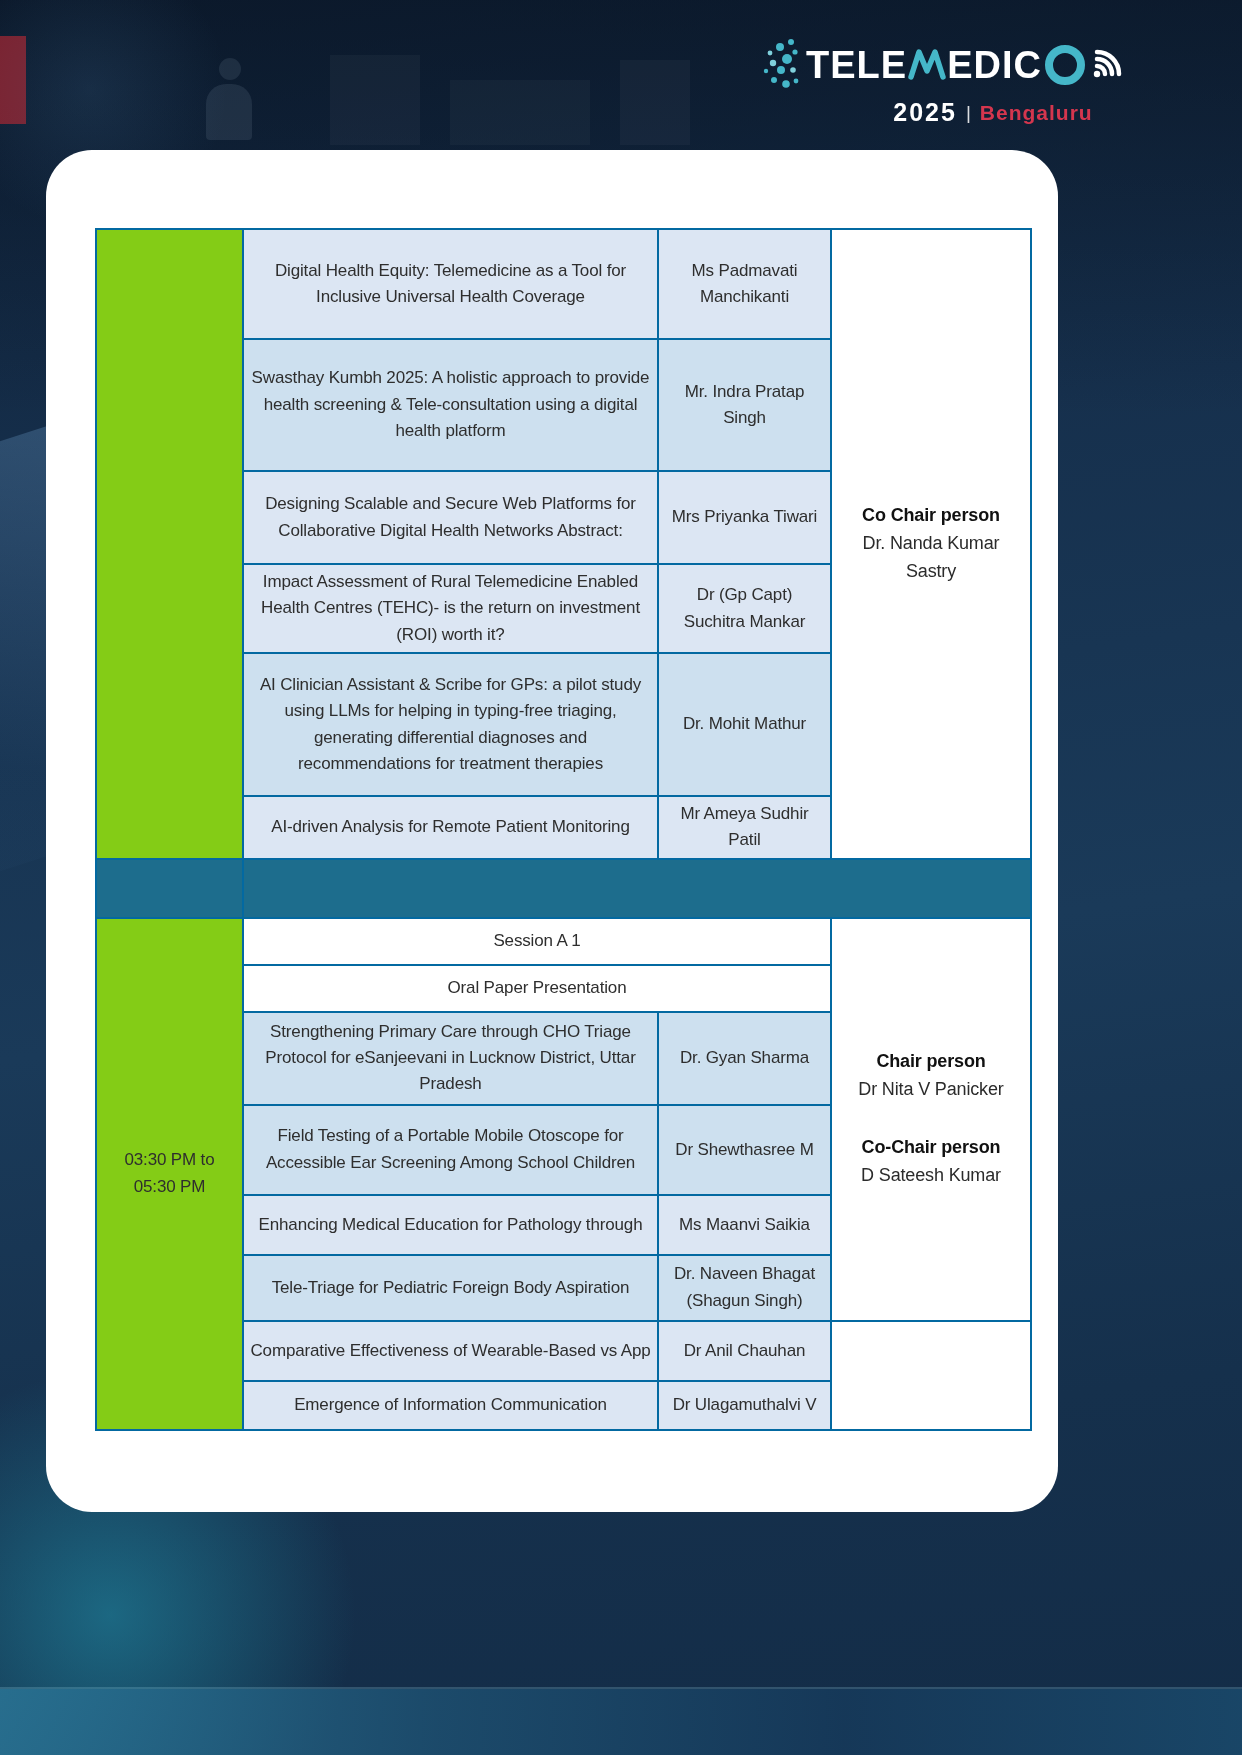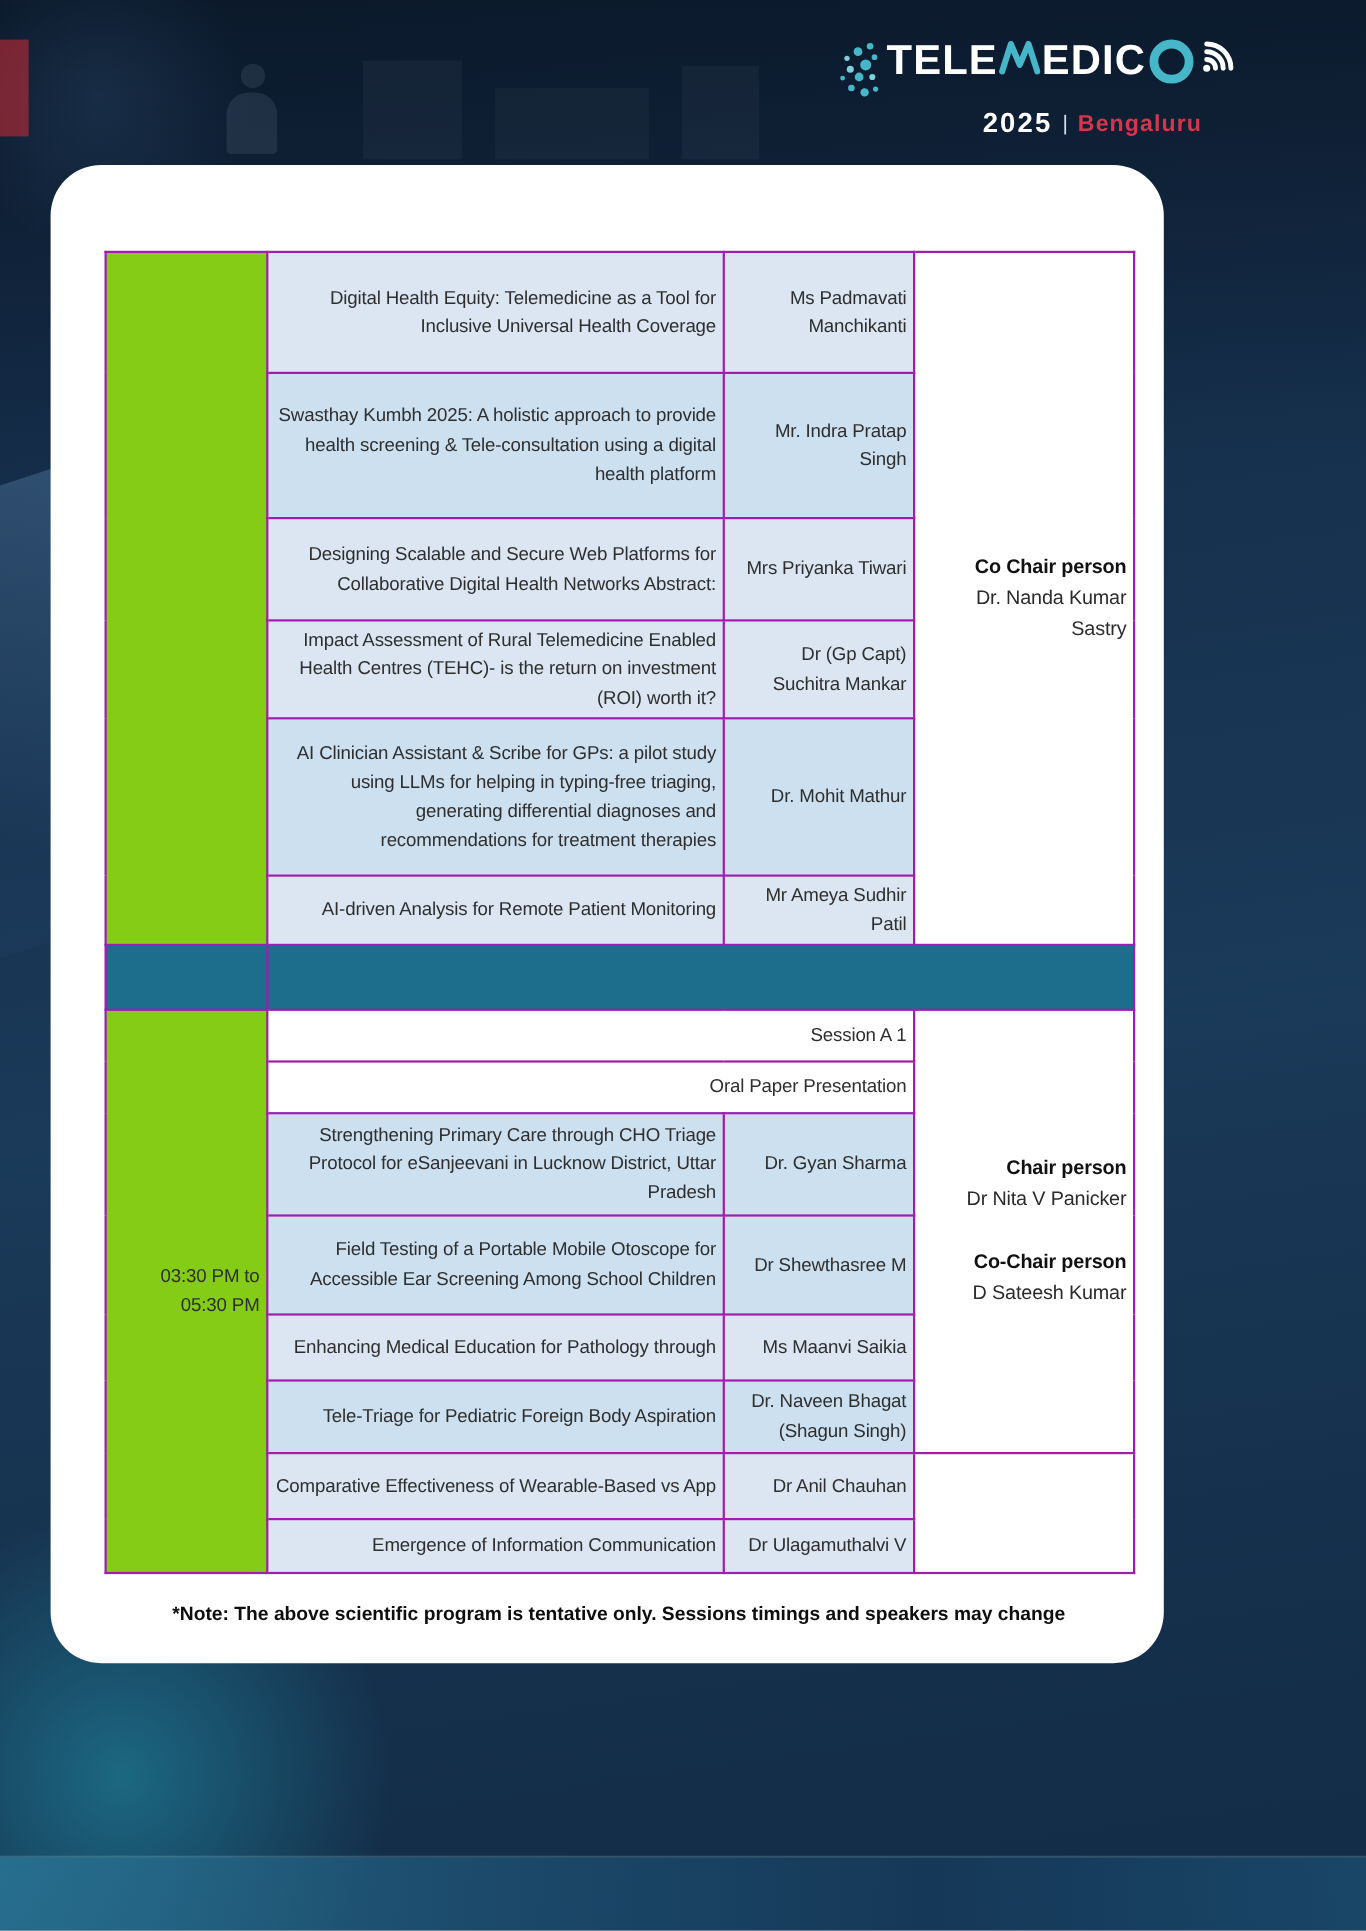--- a/index.html
+++ b/index.html
@@ -17,37 +17,37 @@
   .bg-bld2{left:450px;top:80px;width:140px;height:65px;background:rgba(255,255,255,.03);}
   .bg-bld3{left:620px;top:60px;width:70px;height:85px;background:rgba(255,255,255,.035);}
   .bg-glow-tl{left:-60px;top:-60px;width:300px;height:300px;background:radial-gradient(circle,rgba(90,150,200,.14),rgba(90,150,200,0) 65%);}
   .bg-streak{left:-50px;top:430px;width:170px;height:430px;background:linear-gradient(205deg,rgba(110,160,205,.32),rgba(70,120,170,.04) 75%);transform:skewY(-18deg);}
   .bg-glow-bl{left:-170px;bottom:-140px;width:560px;height:560px;background:radial-gradient(circle,rgba(34,150,175,.55),rgba(34,150,175,0) 62%);}
   .bg-band{left:0;right:0;bottom:0;height:66px;background:linear-gradient(90deg,#2a7495 0%,#1d4f70 35%,#163a5b 68%,#1a4a6c 100%);opacity:.85;}
   .bg-band-line{left:0;right:0;bottom:66px;height:2px;background:rgba(140,200,220,.25);}
 
   
   .logo{position:absolute;top:36px;left:760px;width:420px;}
-  .logo-row{display:flex;align-items:flex-start;}
+  .logo-row{display:flex;align-items:center;}
   .lg-txt{color:#ffffff;font-weight:bold;font-size:38px;letter-spacing:1px;line-height:1;}
   .dots-svg{margin-right:4px;}
   .ecg-svg{margin:0 1px 2px 1px;}
   .o-ring{display:inline-block;width:24px;height:24px;border:8px solid #45b7c9;border-radius:50%;margin:0 3px;}
   .wifi-svg{margin-left:2px;margin-bottom:2px;}
   .logo-sub{display:flex;align-items:center;justify-content:center;gap:9px;margin-top:4px;padding-left:46px;}
   .yr{color:#ffffff;font-weight:bold;font-size:25px;letter-spacing:2px;}
   .sep{color:#ffffff;font-size:19px;opacity:.85;font-weight:normal;}
   .city{color:#d5364e;font-weight:bold;font-size:21px;letter-spacing:1px;text-align:center;}
 
   
   .card{position:absolute;left:46px;top:150px;width:1012px;height:1362px;background:#ffffff;border-radius:46px;}
 
   
   table.schedule{border-collapse:collapse;table-layout:fixed;width:935px;margin:78px 0 0 49px;}
-  table.schedule td{border:2px solid #a21caf;vertical-align:middle;text-align:right;
+  table.schedule td{border:2px solid #0369a1;vertical-align:middle;text-align:center;
                     color:#2e2e2e;font-size:17px;line-height:1.55;letter-spacing:-0.15px;padding:4px 6px;}
   td.light{background:#dce6f3;}
   td.dark{background:#cde0ef;}
   td.teal{background:#1d6d8d;height:49px;padding:0;}
   td.white-head{background:#ffffff;color:#222222;font-size:18px;}
   td.time-cell{background:#84cc16;font-size:18px;color:#2b2b2b;}
   td.time-low{vertical-align:bottom;padding-bottom:80px;line-height:1.7;}
   td.chair-cell{background:#ffffff;font-size:18px;color:#1c1c1c;}
   td.chair-top{vertical-align:top;padding-top:62px;margin-top:40px;}
   .chair-label{font-weight:bold;font-size:18px;color:#111111;line-height:1.55;}
@@ -198,16 +198,15 @@
         <td class="light">Dr Anil Chauhan</td>
         <td class="chair-cell" rowspan="2"></td>
       </tr>
       <tr style="height:49px">
         <td class="light">Emergence of Information Communication</td>
         <td class="light">Dr Ulagamuthalvi V</td>
       </tr>
     </tbody>
       </table>
 
-    <div class="note">*Note: The above scientific program is tentative only. Sessions timings and speakers may change</div>
   </div>
 
 </div>
 
 </body></html>

